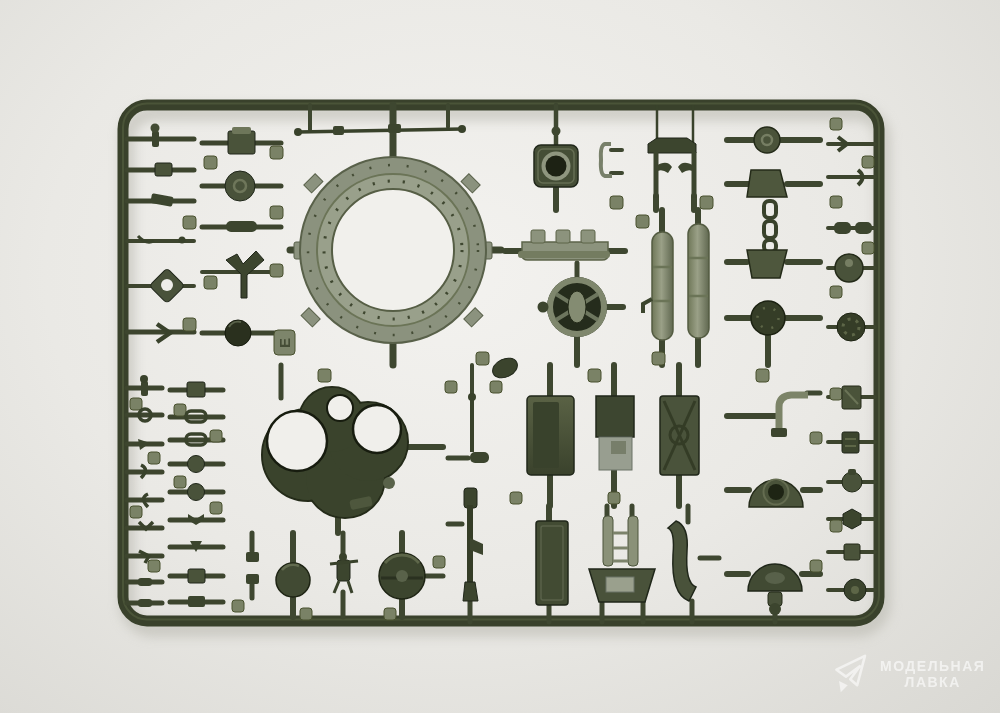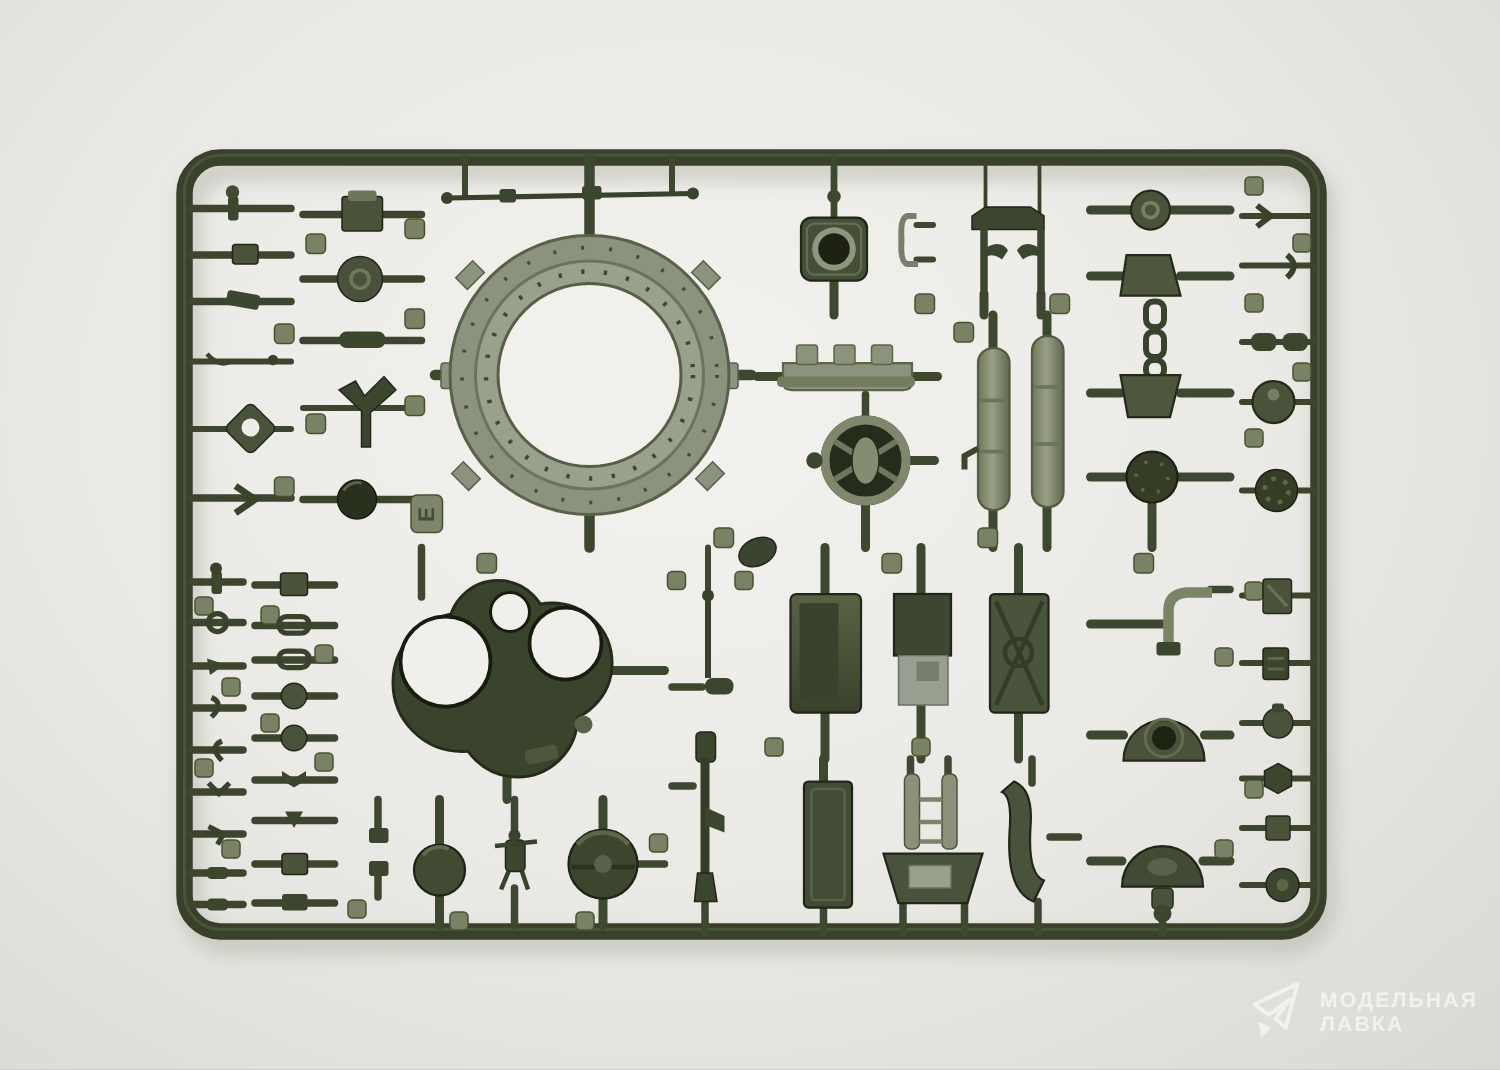--- a/index.html
+++ b/index.html
@@ -9,21 +9,21 @@
     background:radial-gradient(ellipse at 45% 38%, var(--bg_light) 0%, var(--bg_mid) 52%, var(--bg_dark) 100%);
     font-family:"Liberation Sans", sans-serif;
   }
   .photo svg.scene{position:absolute;left:0;top:0;}
   #sprue-layer text{font-family:"Liberation Sans",sans-serif;}
   .watermark{
     position:absolute;left:833px;top:652px;display:flex;align-items:center;gap:9px;
     color:var(--watermark_color);
   }
   .wm-icon{width:38px;height:44px;opacity:.9;}
-  .wm-text{font-weight:bold;font-size:14px;line-height:1.15;letter-spacing:1.5px;opacity:.95;}
+  .wm-text{font-weight:bold;font-size:14px;line-height:1.15;letter-spacing:1.5px;opacity:.95;text-align:center;}
 </style>
 </head>
 <body>
 
 <div class="photo">
   <svg class="scene" width="1000" height="713" viewBox="0 0 1000 713" aria-label="Olive green injection-molded plastic model kit sprue E with tank detail parts on a light studio background">
     <defs>
       <linearGradient id="gV" x1="0" y1="0" x2="1" y2="0">
         <stop offset="0" stop-color="#4b543a"></stop>
           <stop offset="0.5" stop-color="#363e28"></stop>

